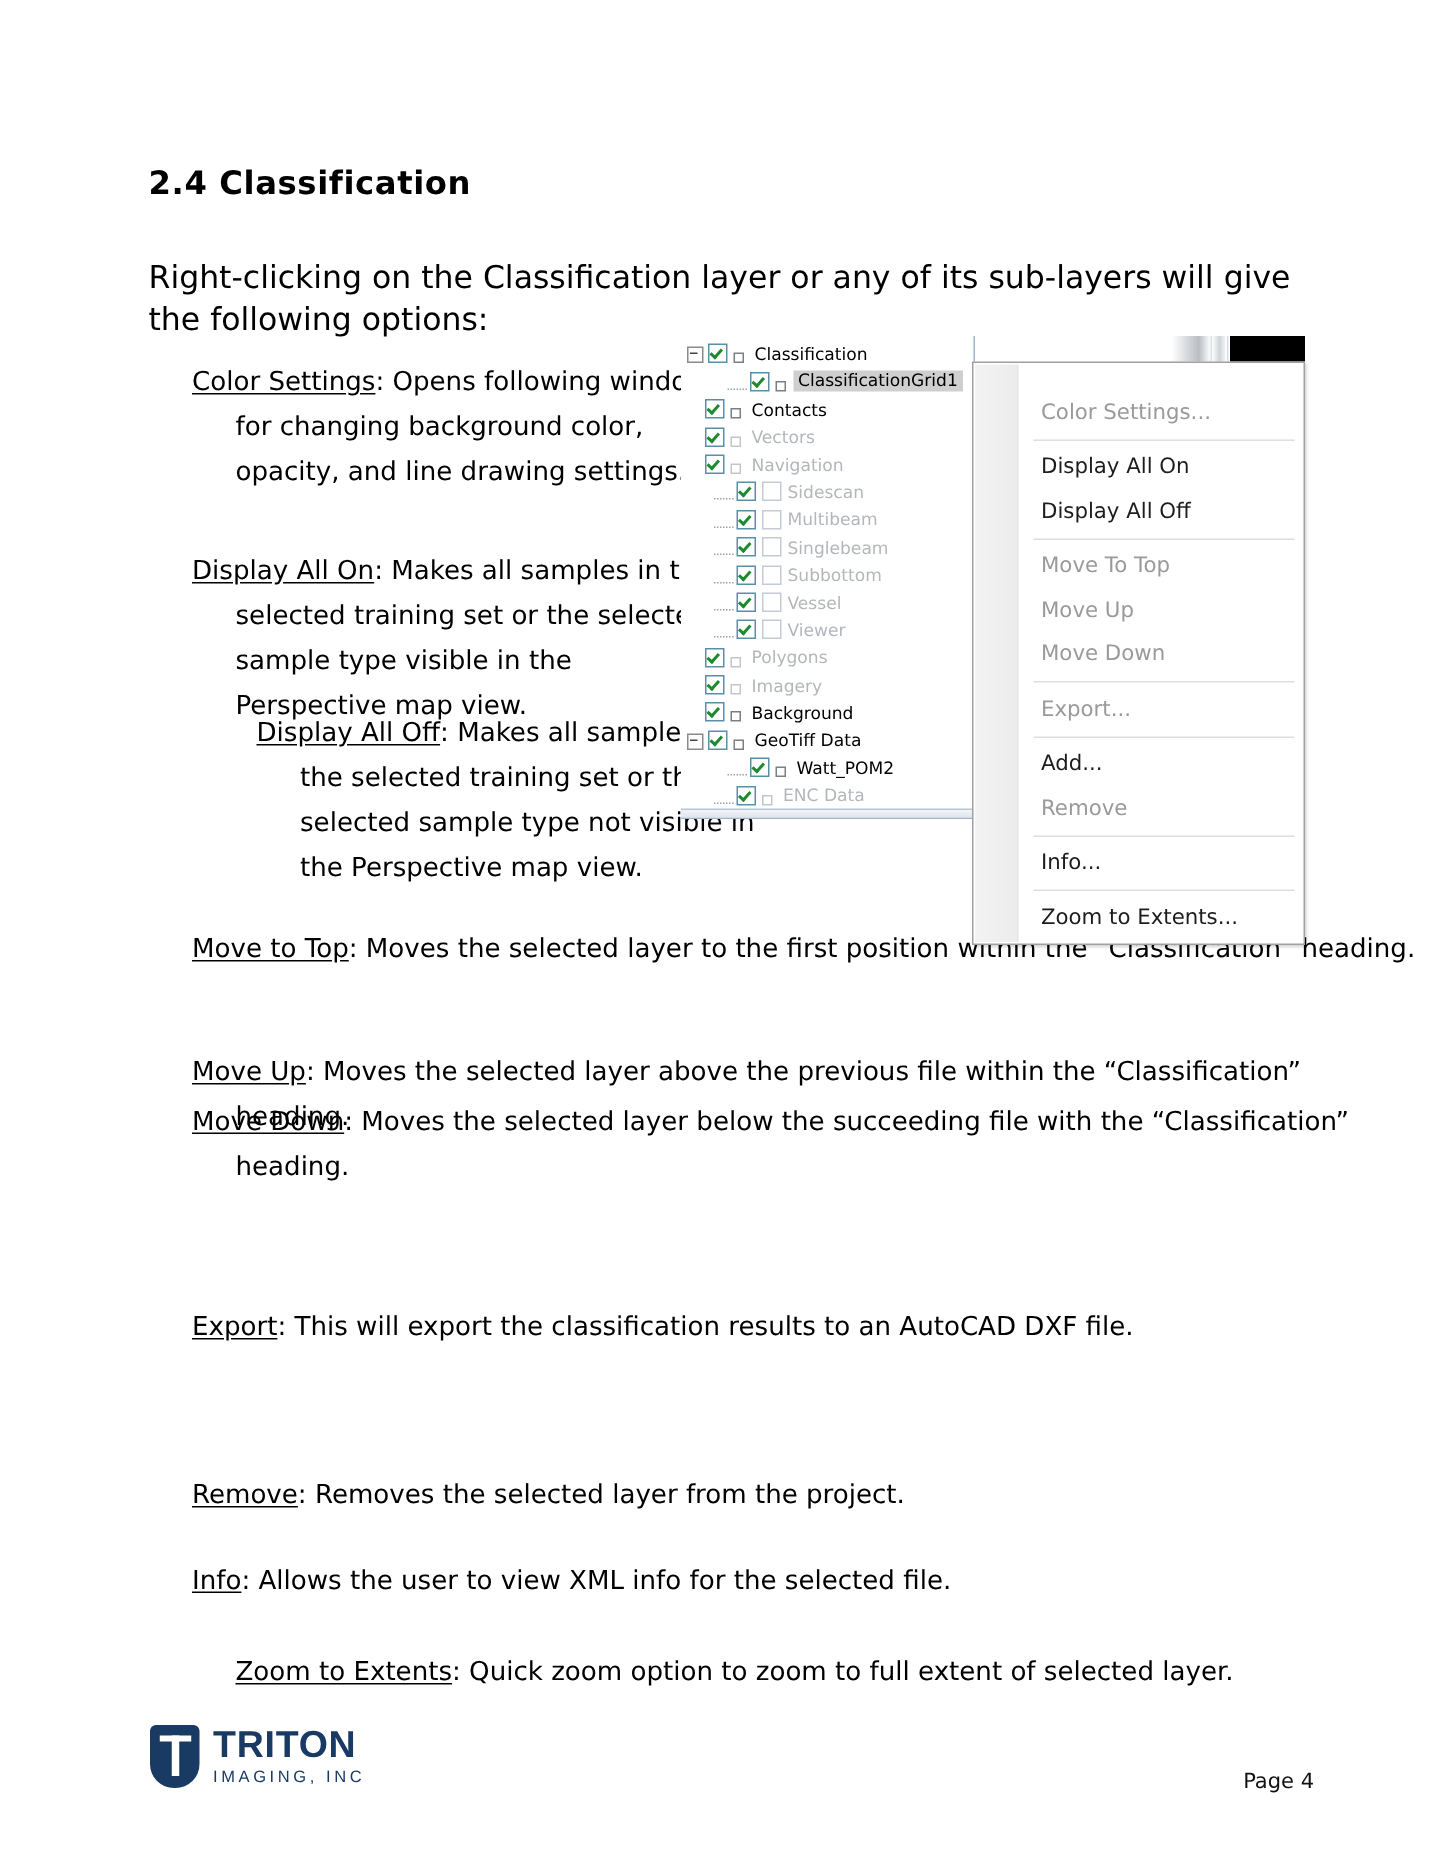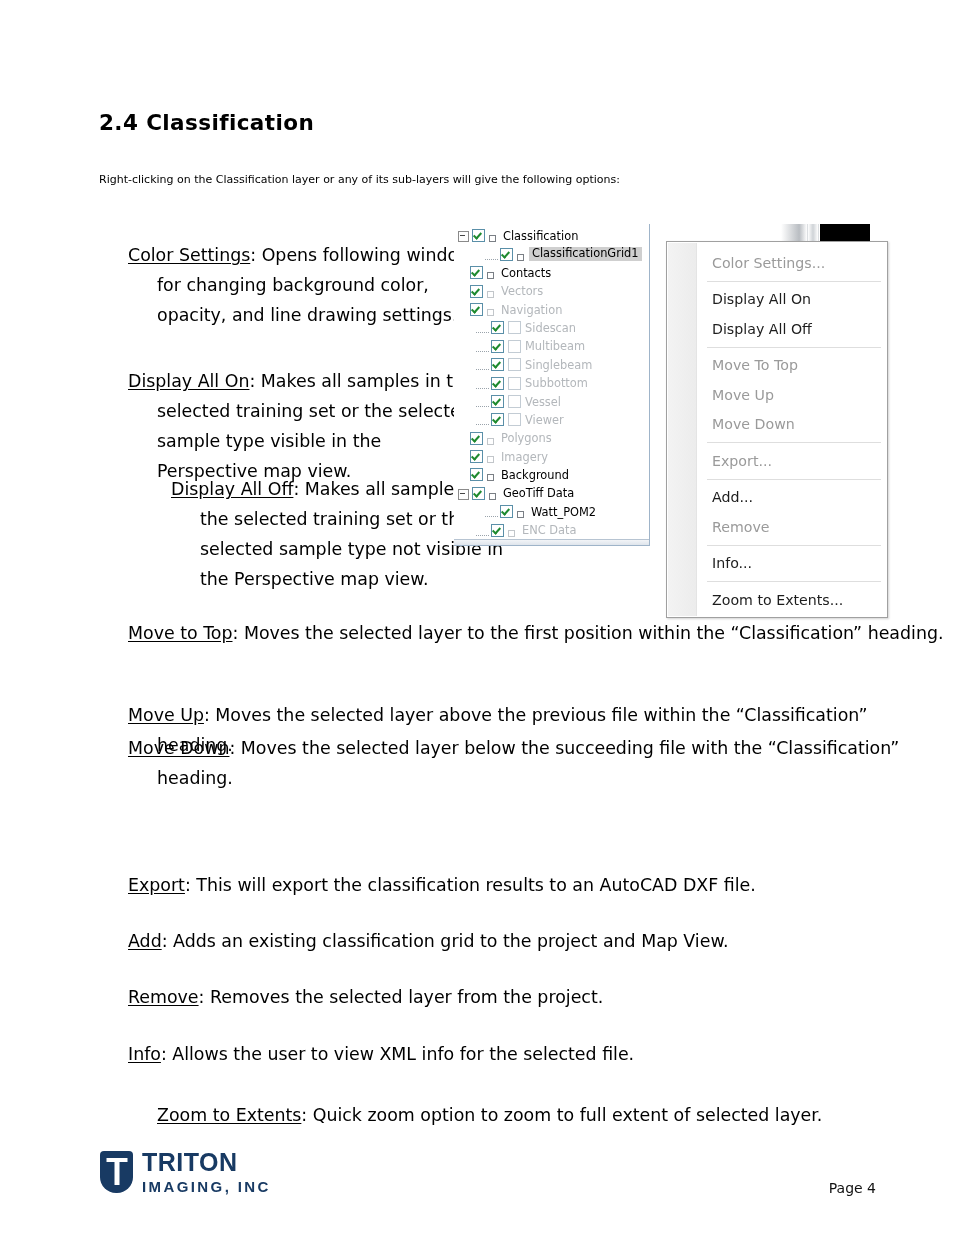--- a/index.html
+++ b/index.html
@@ -34,22 +34,22 @@
     letter-spacing: 0.4px;
     white-space: nowrap;
     text-align: center;
   }
 
   .intro {
     position: absolute;
     left: 99px;
     top: 150px;
     width: 790px;
-    font-size: 11px;
-    line-height: 38px;
+    font-size: 21px;
+    line-height: 28px;
   }
 
   .blk {
     position: absolute;
     font-size: 17.4px;
     line-height: 30px;
   }
   .blk .term {
     text-decoration: underline;
     text-underline-offset: 2px;
@@ -218,28 +218,28 @@
   .tb-black {
     position: absolute;
     left: 39px; top: 0;
     width: 50px; height: 20px;
     background: #000000;
   }
 
   
   .menu {
     position: absolute;
-    left: 212px;
+    left: 194px;
     top: 17px;
     width: 222px;
     background: #ffffff;
     border: 1px solid #a0a0a0;
     box-shadow: 1px 1px 2px rgba(0,0,0,.18);
     box-sizing: border-box;
-    padding: 6px 0 2px 0;
+    padding: 18px 0 2px 0;
   }
   .menu-gutter {
     position: absolute;
     left: 1px;
     top: 1px;
     bottom: 1px;
     width: 28px;
     background: linear-gradient(to right, #f3f3f3, #ececec);
     border-right: 1px solid #e4e4e4;
   }
@@ -303,22 +303,22 @@
     line-height: 1;
   }
   .logo-main {
     font-size: 25px;
     font-weight: bold;
     color: #183a63;
     letter-spacing: 0.5px;
     font-family: "Liberation Sans", sans-serif;
   }
   .logo-sub {
-    font-size: 15px;
-    font-weight: bold;
+    font-size: 11px;
+    font-weight: normal;
     color: #183a63;
     letter-spacing: 2.4px;
     margin-top: 4px;
     font-family: "Liberation Sans", sans-serif;
   }
   .page-num {
     position: absolute;
     right: 78px;
     top: 1180px;
     font-size: 14px;
@@ -355,23 +355,20 @@
   </div>
 
   <div class="blk hang col-full" style="top:733px;">
     <span class="term">Move Down</span><span>:  Moves the selected layer below the succeeding file with the “Classification” heading.</span>
   </div>
 
   <div class="blk hang col-full" style="top:870px;">
     <span class="term">Export</span><span>:  This will export the classification results to an AutoCAD DXF file.</span>
   </div>
 
-  <div class="blk hang col-full" style="top:926px;">
-    <span class="term">Add</span><span>:  Adds an existing classification grid to the project and Map View.</span>
-  </div>
 
   <div class="blk hang col-full" style="top:982px;">
     <span class="term">Remove</span><span>:  Removes the selected layer from the project.</span>
   </div>
 
   <div class="blk hang col-full" style="top:1039px;">
     <span class="term">Info</span><span>:  Allows the user to view XML info for the selected file.</span>
   </div>
 
   <div class="blk hang col-full" style="top:1100px; left:157px;">

